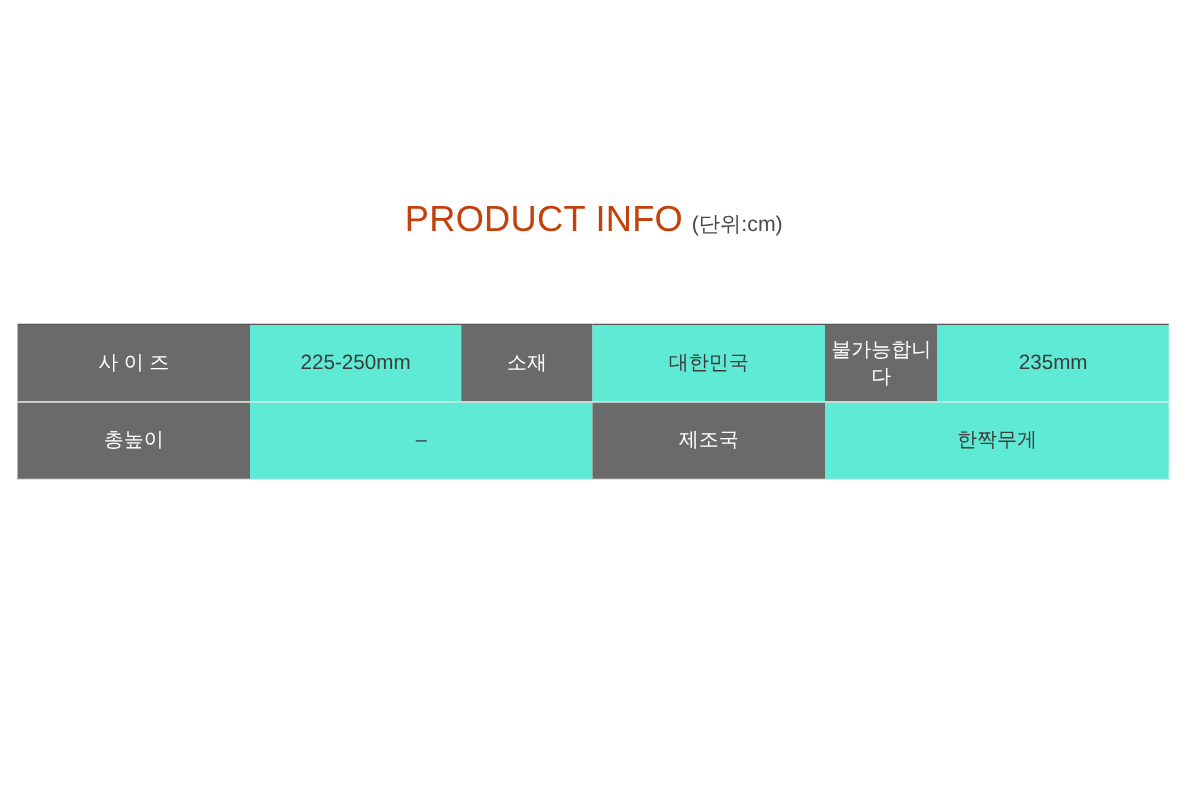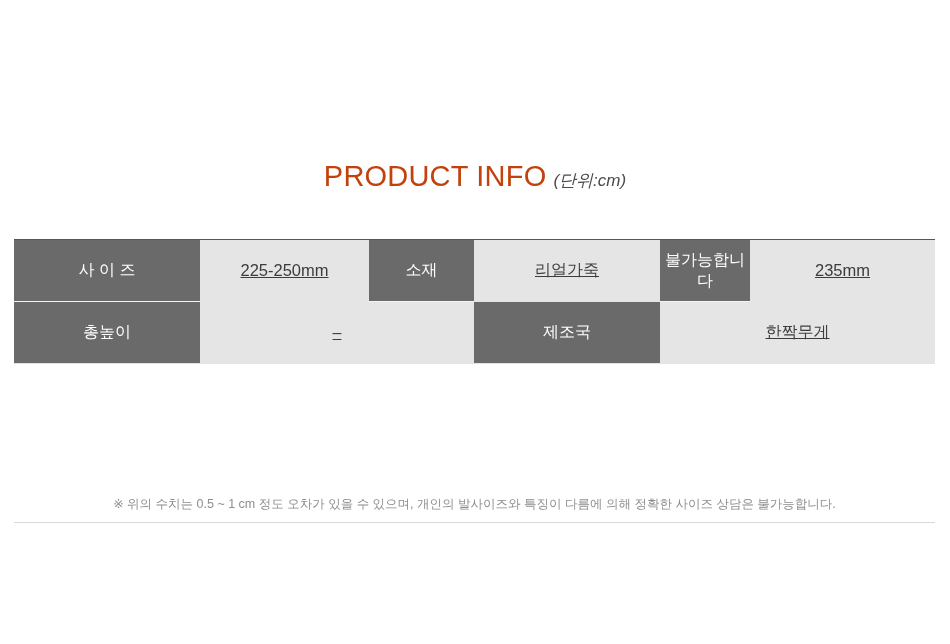--- a/index.html
+++ b/index.html
@@ -35,28 +35,27 @@
     font-weight: 400;
     color: #c2410c;
     letter-spacing: 0.2px;
   }
   .title-unit {
     font-size: 17px;
     font-weight: 400;
     color: #4a4a4a;
     margin-left: 7px;
     letter-spacing: 0px;
-    font-style: italic;
   }
 
   
   .spec-table {
     position: absolute;
     left: 14px;
-    top: 239px;
+    top: 259px;
     width: 921px;
     border-collapse: collapse;
     table-layout: fixed;
   }
   .spec-table td {
     height: 61px;
     padding: 0;
     text-align: center;
     vertical-align: middle;
     font-size: 16px;
@@ -70,24 +69,23 @@
     color: #ffffff;
     font-size: 16.5px;
     font-weight: 400;
     border-bottom: 1px solid #f4f4f4 !important;
   }
   .spec-table tr:last-child .cell-head {
     border-bottom: 1px solid #e3e3e3 !important;
     margin-left: 20px;
   }
   .cell-val {
-    background: #e5e5e5;
+    background: #5eead4;
     color: #3c3c3c;
     font-size: 16px;
-    text-decoration: underline;
   }
   .cell-val.mm {
     font-size: 16.5px;
   }
 
   
   .footnote {
     position: absolute;
     left: 14px;
     top: 487px;
@@ -119,32 +117,31 @@
       <col style="width:186px">
       <col style="width:90px">
       <col style="width:185px">
     </colgroup>
     <tbody>
 
       <tr>
         <td class="cell-head">사 이 즈</td>
         <td class="cell-val mm">225-250mm</td>
         <td class="cell-head">소재</td>
-        <td class="cell-val">리얼가죽</td>
+        <td class="cell-val">대한민국</td>
         <td class="cell-head">불가능합니다</td>
         <td class="cell-val mm">235mm</td>
       </tr>
 
 
 
       <tr>
         <td class="cell-head">총높이</td>
         <td class="cell-val" colspan="2">–</td>
         <td class="cell-head">제조국</td>
         <td class="cell-val" colspan="2">한짝무게</td>
       </tr>
 
     </tbody>
   </table>
 
-  <div class="footnote">※ 위의 수치는 0.5 ~ 1 cm 정도 오차가 있을 수 있으며, 개인의 발사이즈와 특징이 다름에 의해 정확한 사이즈 상담은 불가능합니다.</div>
 
 </div>
 
 </body></html>

